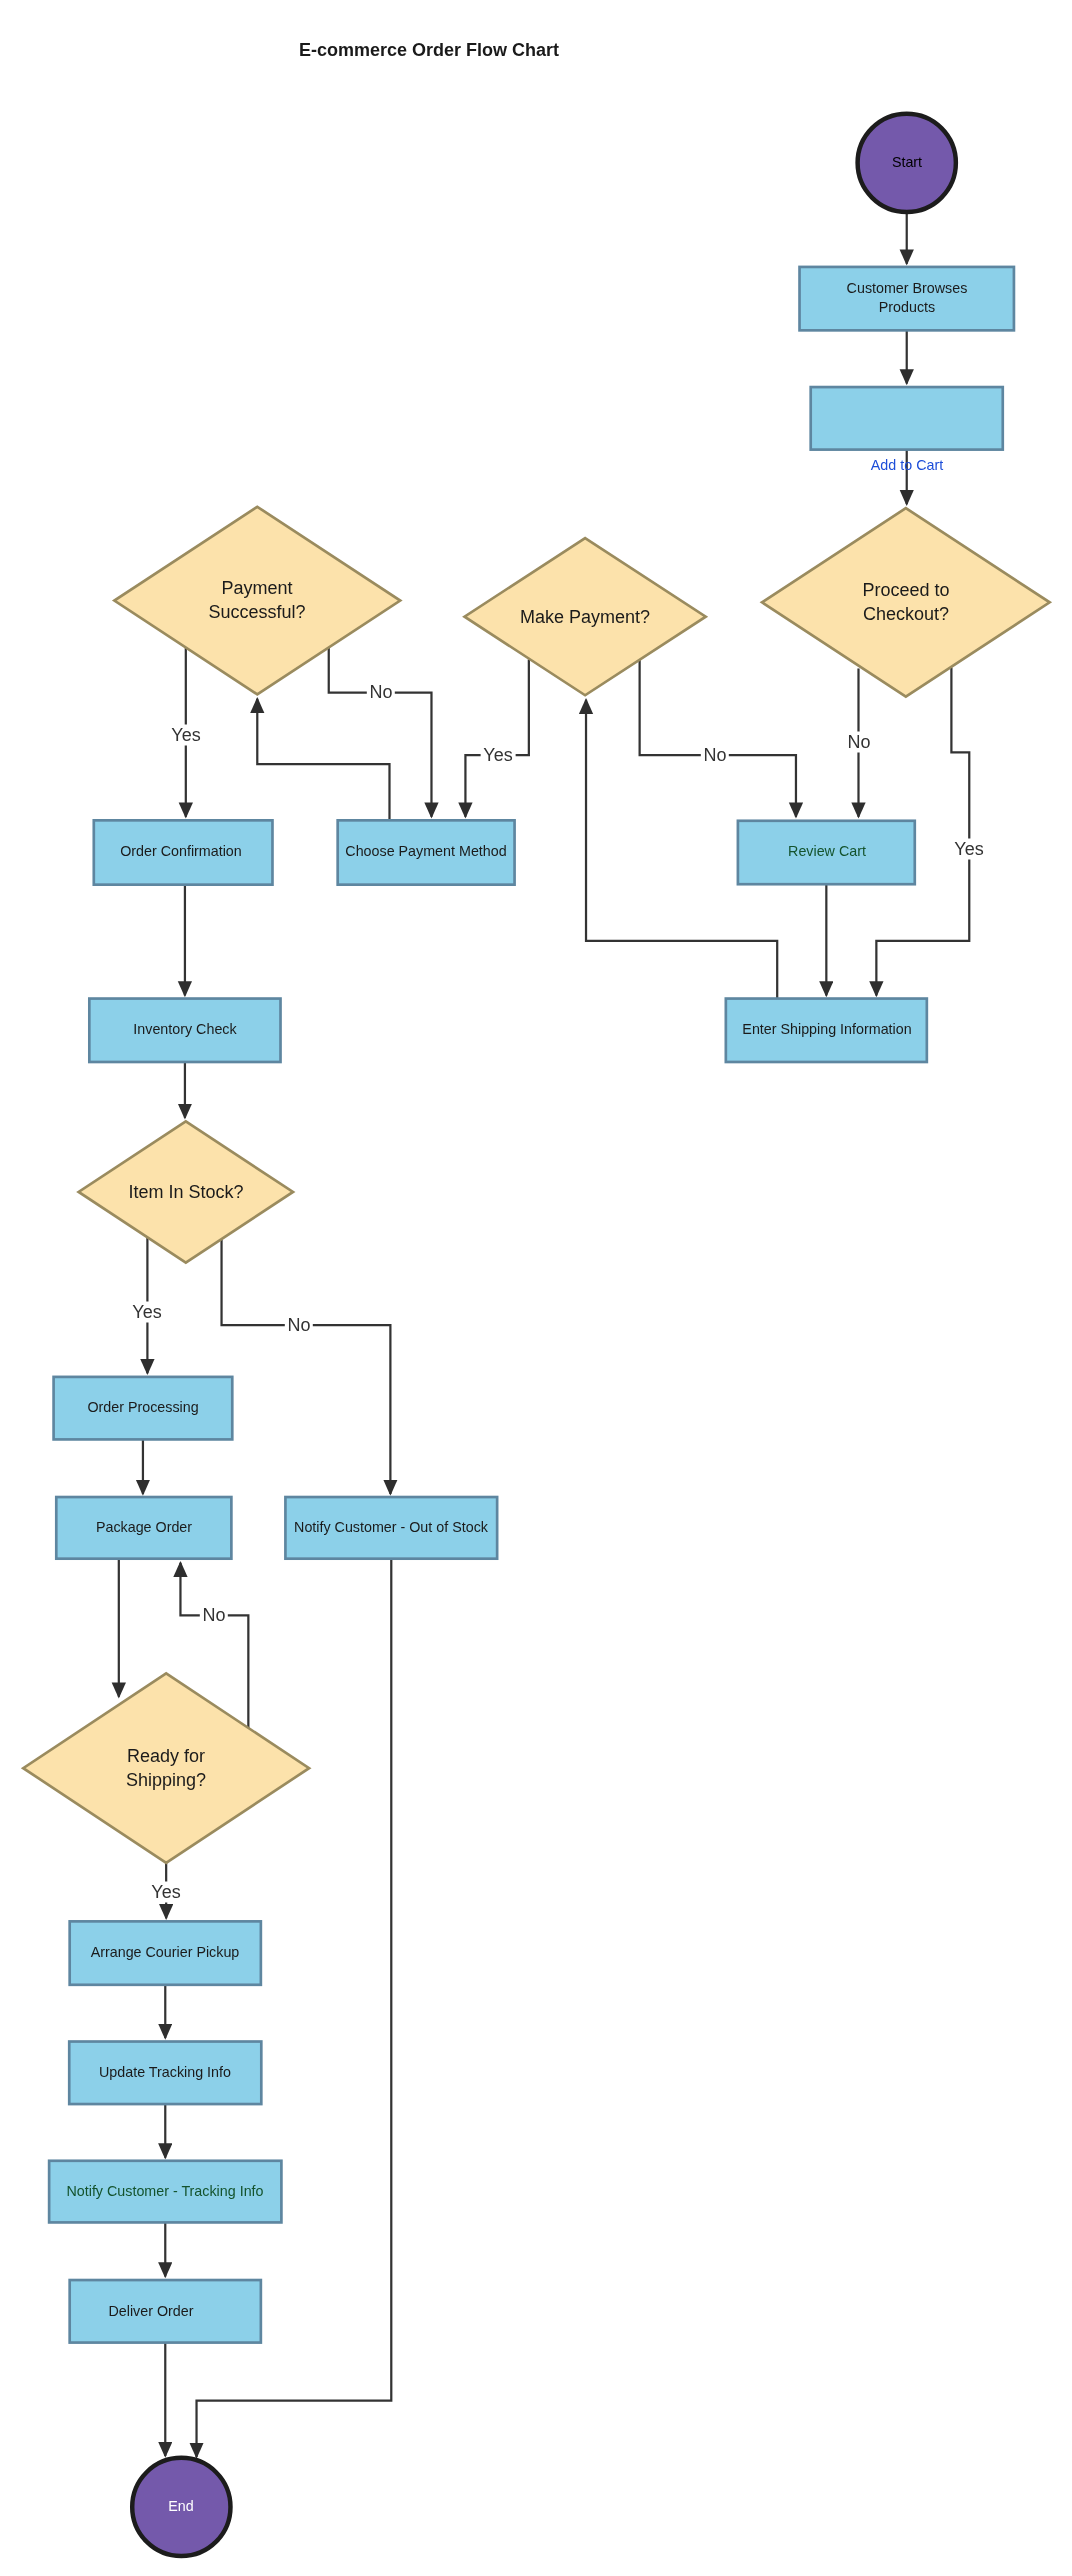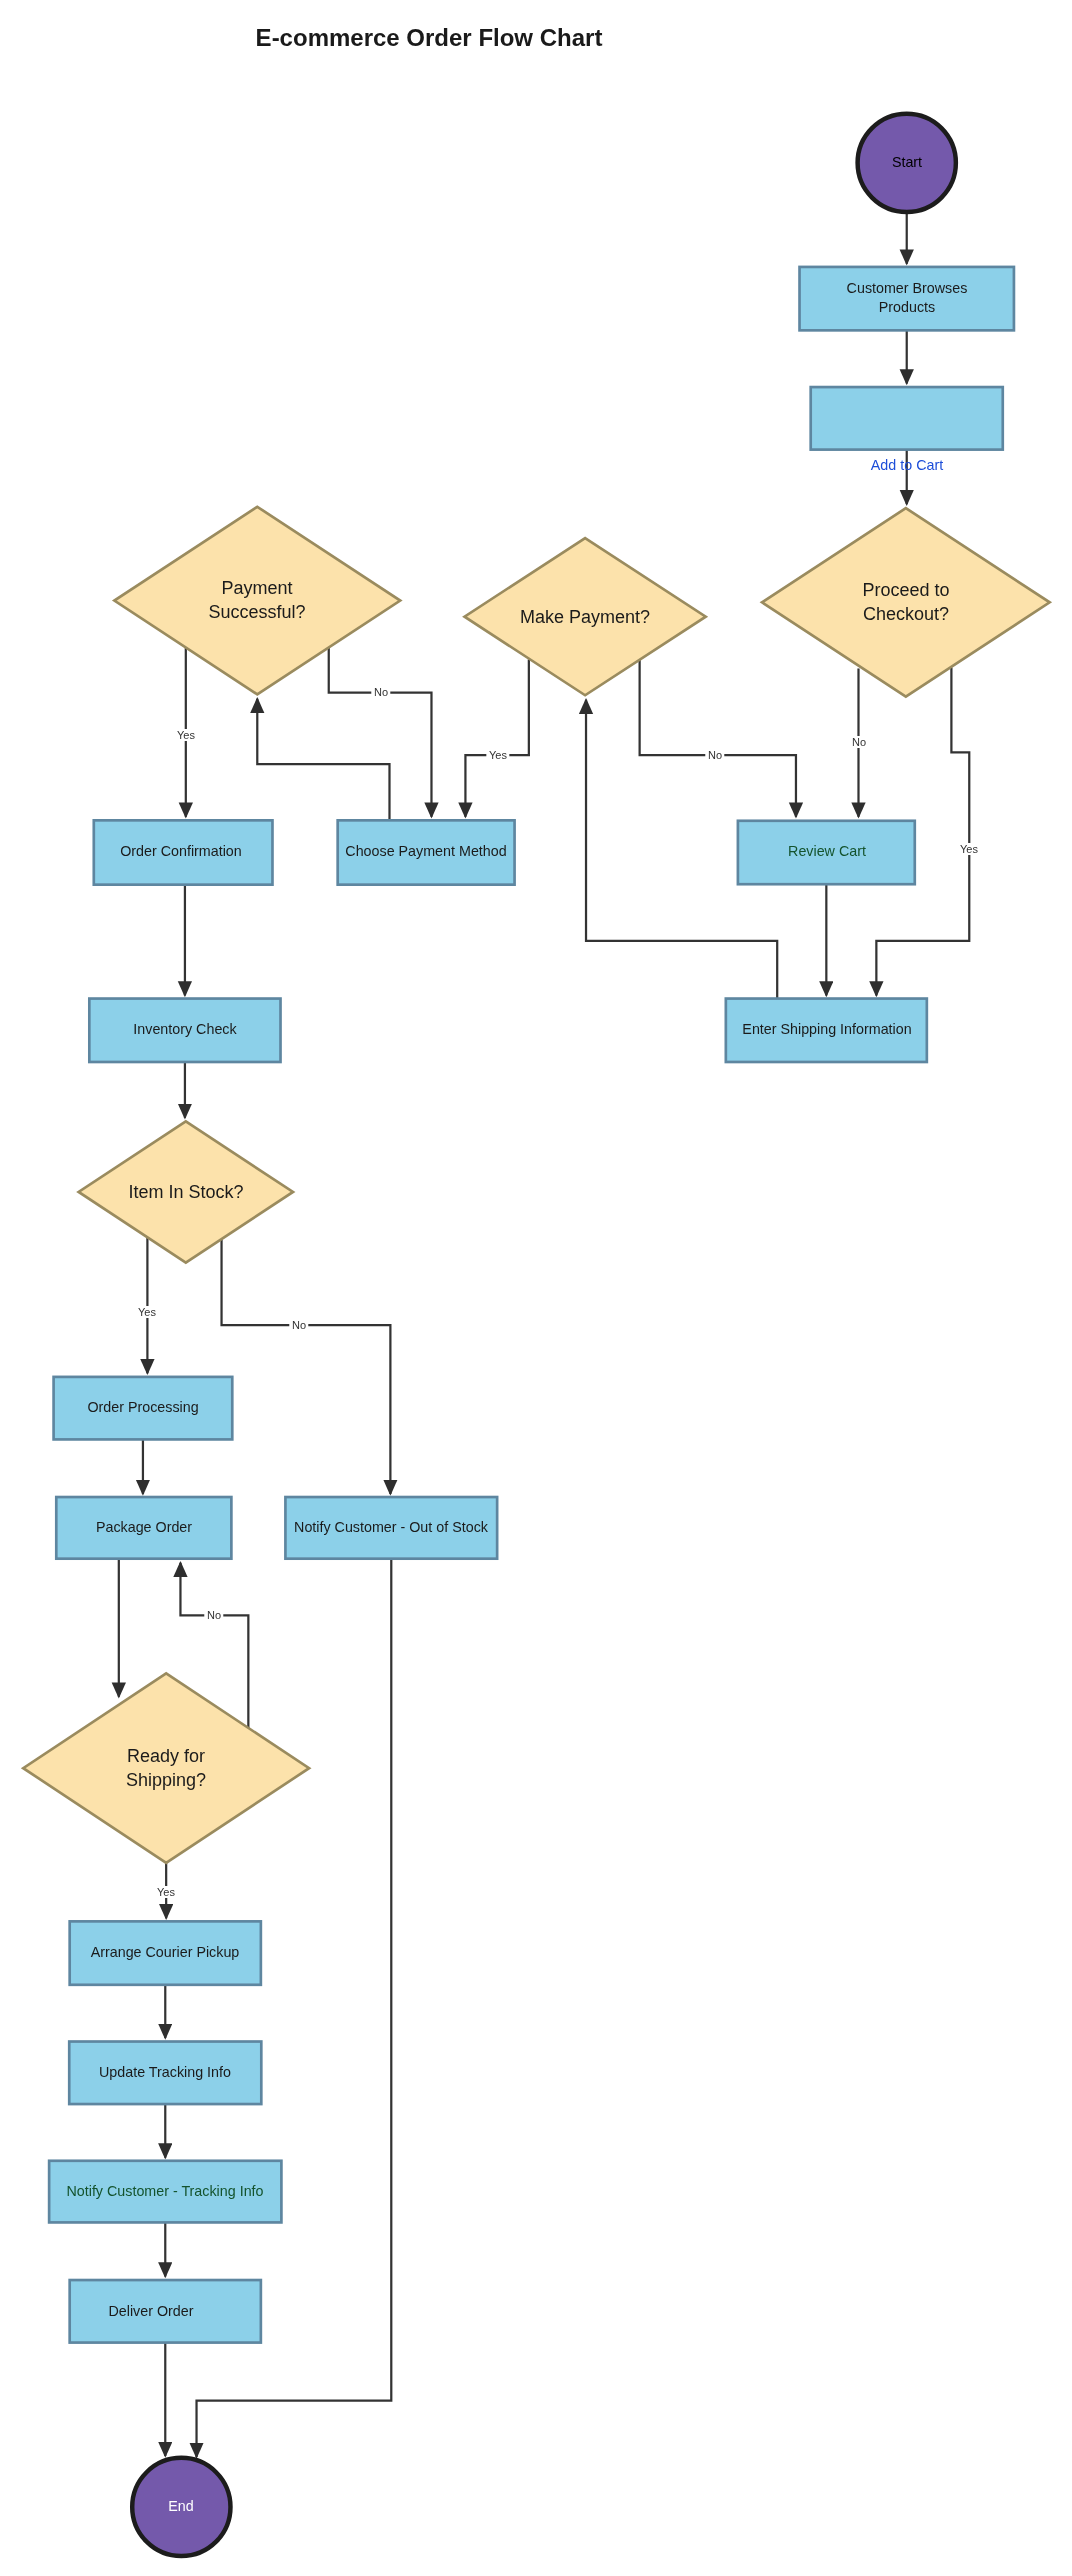--- a/index.html
+++ b/index.html
@@ -6,24 +6,24 @@
   body{width:1072px;height:2576px;position:relative;font-family:"Liberation Sans",sans-serif;overflow:hidden;}
   #canvas{position:absolute;left:0;top:0;width:1072px;height:2576px;}
   #edges-svg{position:absolute;left:0;top:0;}
   .edge-line{fill:none;stroke-width:2.5px;}
   .node-shape-process{stroke-width:3px;}
   .node-shape-decision{stroke-width:3px;}
   .node-shape-terminal{stroke-width:5px;}
   .node-label{position:absolute;transform:translate(-50%,-50%);text-align:center;
     font-size:14.3px;line-height:1.35;white-space:pre-line;pointer-events:none;}
   .node-label.decision{font-size:18px;}
-  .edge-label{position:absolute;transform:translate(-50%,-50%);font-size:11px;
+  .edge-label{position:absolute;transform:translate(-50%,-50%);font-size:18px;
     padding:0 2.7px;white-space:nowrap;}
-  #page-title{position:absolute;left:429px;top:24px;transform:translateX(-50%);
-    font-size:24px;font-weight:bold;white-space:nowrap;}
+  #page-title{position:absolute;left:429px;top:40px;transform:translateX(-50%);
+    font-size:18px;font-weight:bold;white-space:nowrap;}
 </style>
 </head>
 <body style="background: rgb(255, 255, 255);">
 
 <div id="canvas">
   <svg id="edges-svg" width="1072" height="2576" viewBox="0 0 1200 2883">
       <defs>
         <marker id="arrowhead" markerUnits="userSpaceOnUse" markerWidth="20" markerHeight="18" refX="16" refY="8" orient="auto">
           <path d="M0,0 L18,8 L0,16 Z" fill="#2E2E2E"></path>
         </marker>

